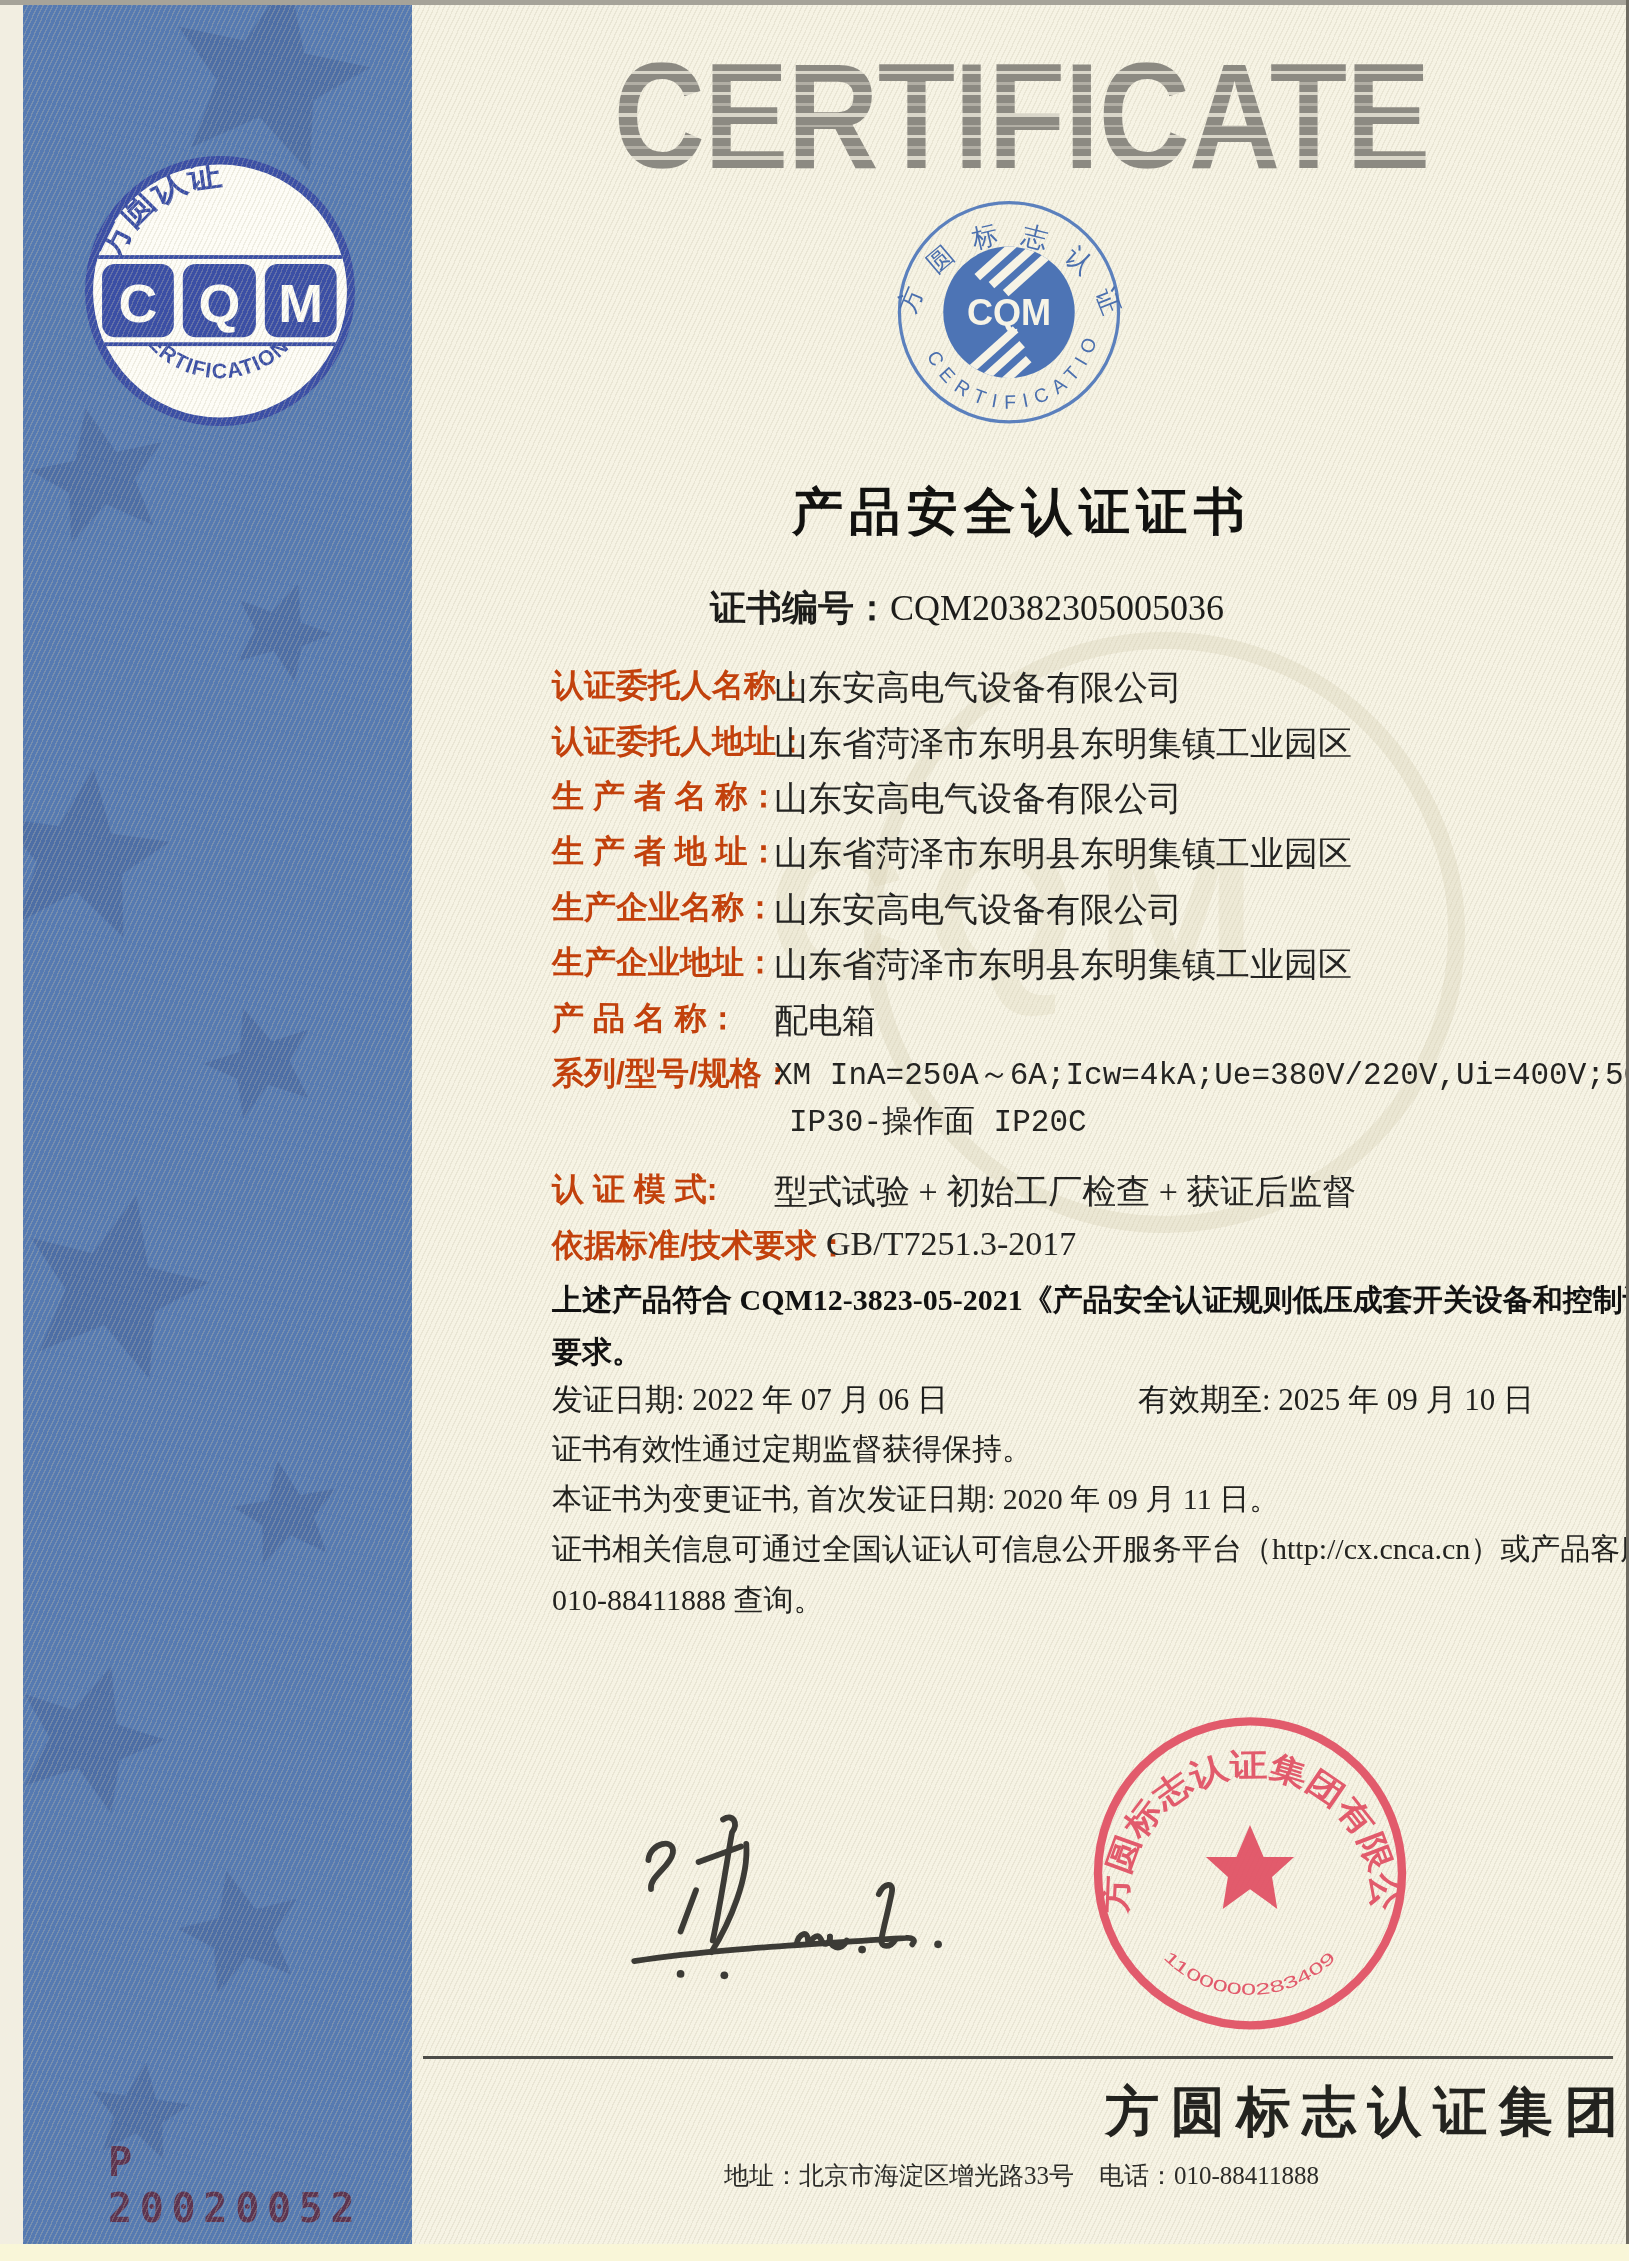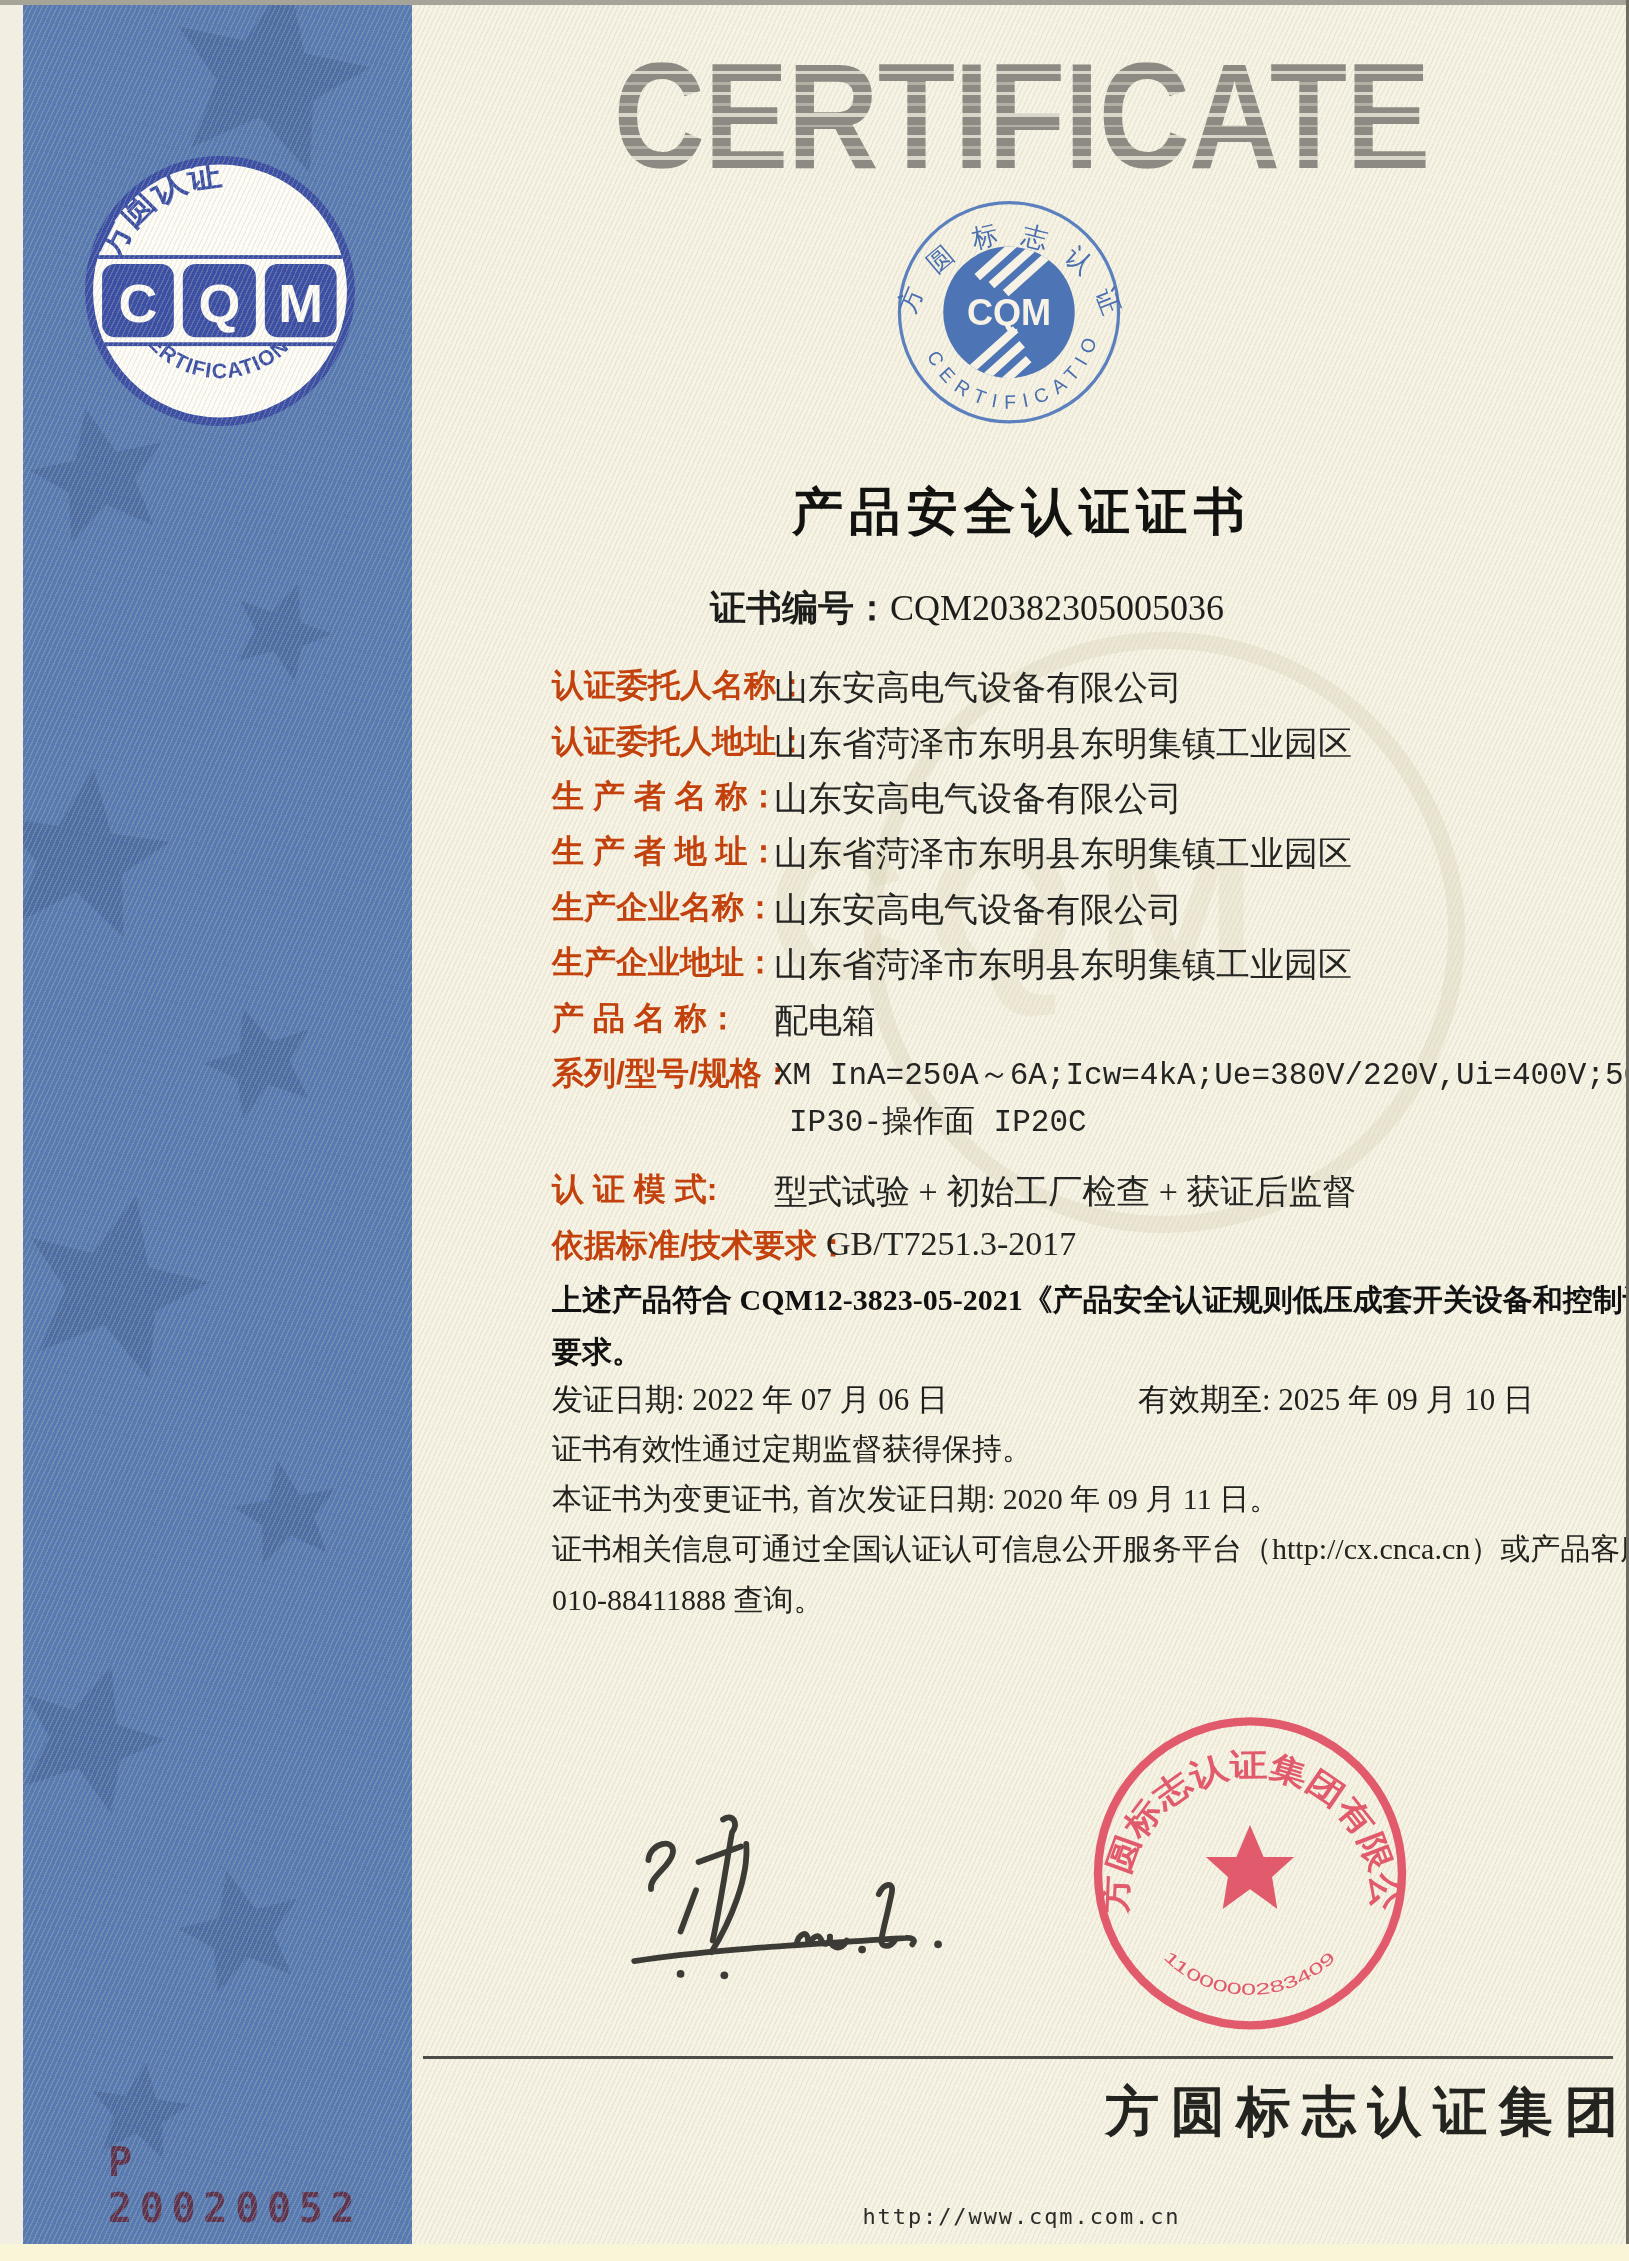--- a/index.html
+++ b/index.html
@@ -285,21 +285,21 @@
       <text font-size="50" font-weight="bold" fill="#e04f63" font-family="Liberation Serif, serif">
         <textPath href="#arcT" startOffset="18" textLength="700" lengthAdjust="spacingAndGlyphs">方圆标志认证集团有限公司</textPath>
       </text>
       <text font-size="25" fill="#e04f63" font-family="Liberation Sans, sans-serif">
         <textPath href="#arcB" startOffset="10" textLength="300" lengthAdjust="spacingAndGlyphs">1100000283409</textPath>
       </text>
     </svg>
 
     <div class="divider"></div>
     <div class="footer-org">方圆标志认证集团</div>
-    <div class="footer-web">http://www.cqm.com.cn</div>
+    <div class="footer-addr">地址：北京市海淀区增光路33号　电话：010-88411888</div>
 
   </div>
 
   <div class="left-margin"></div>
   <div class="edge-top"></div>
   <div class="edge-right"></div>
   <div class="bottom-strip"></div>
 </div>
 
 

